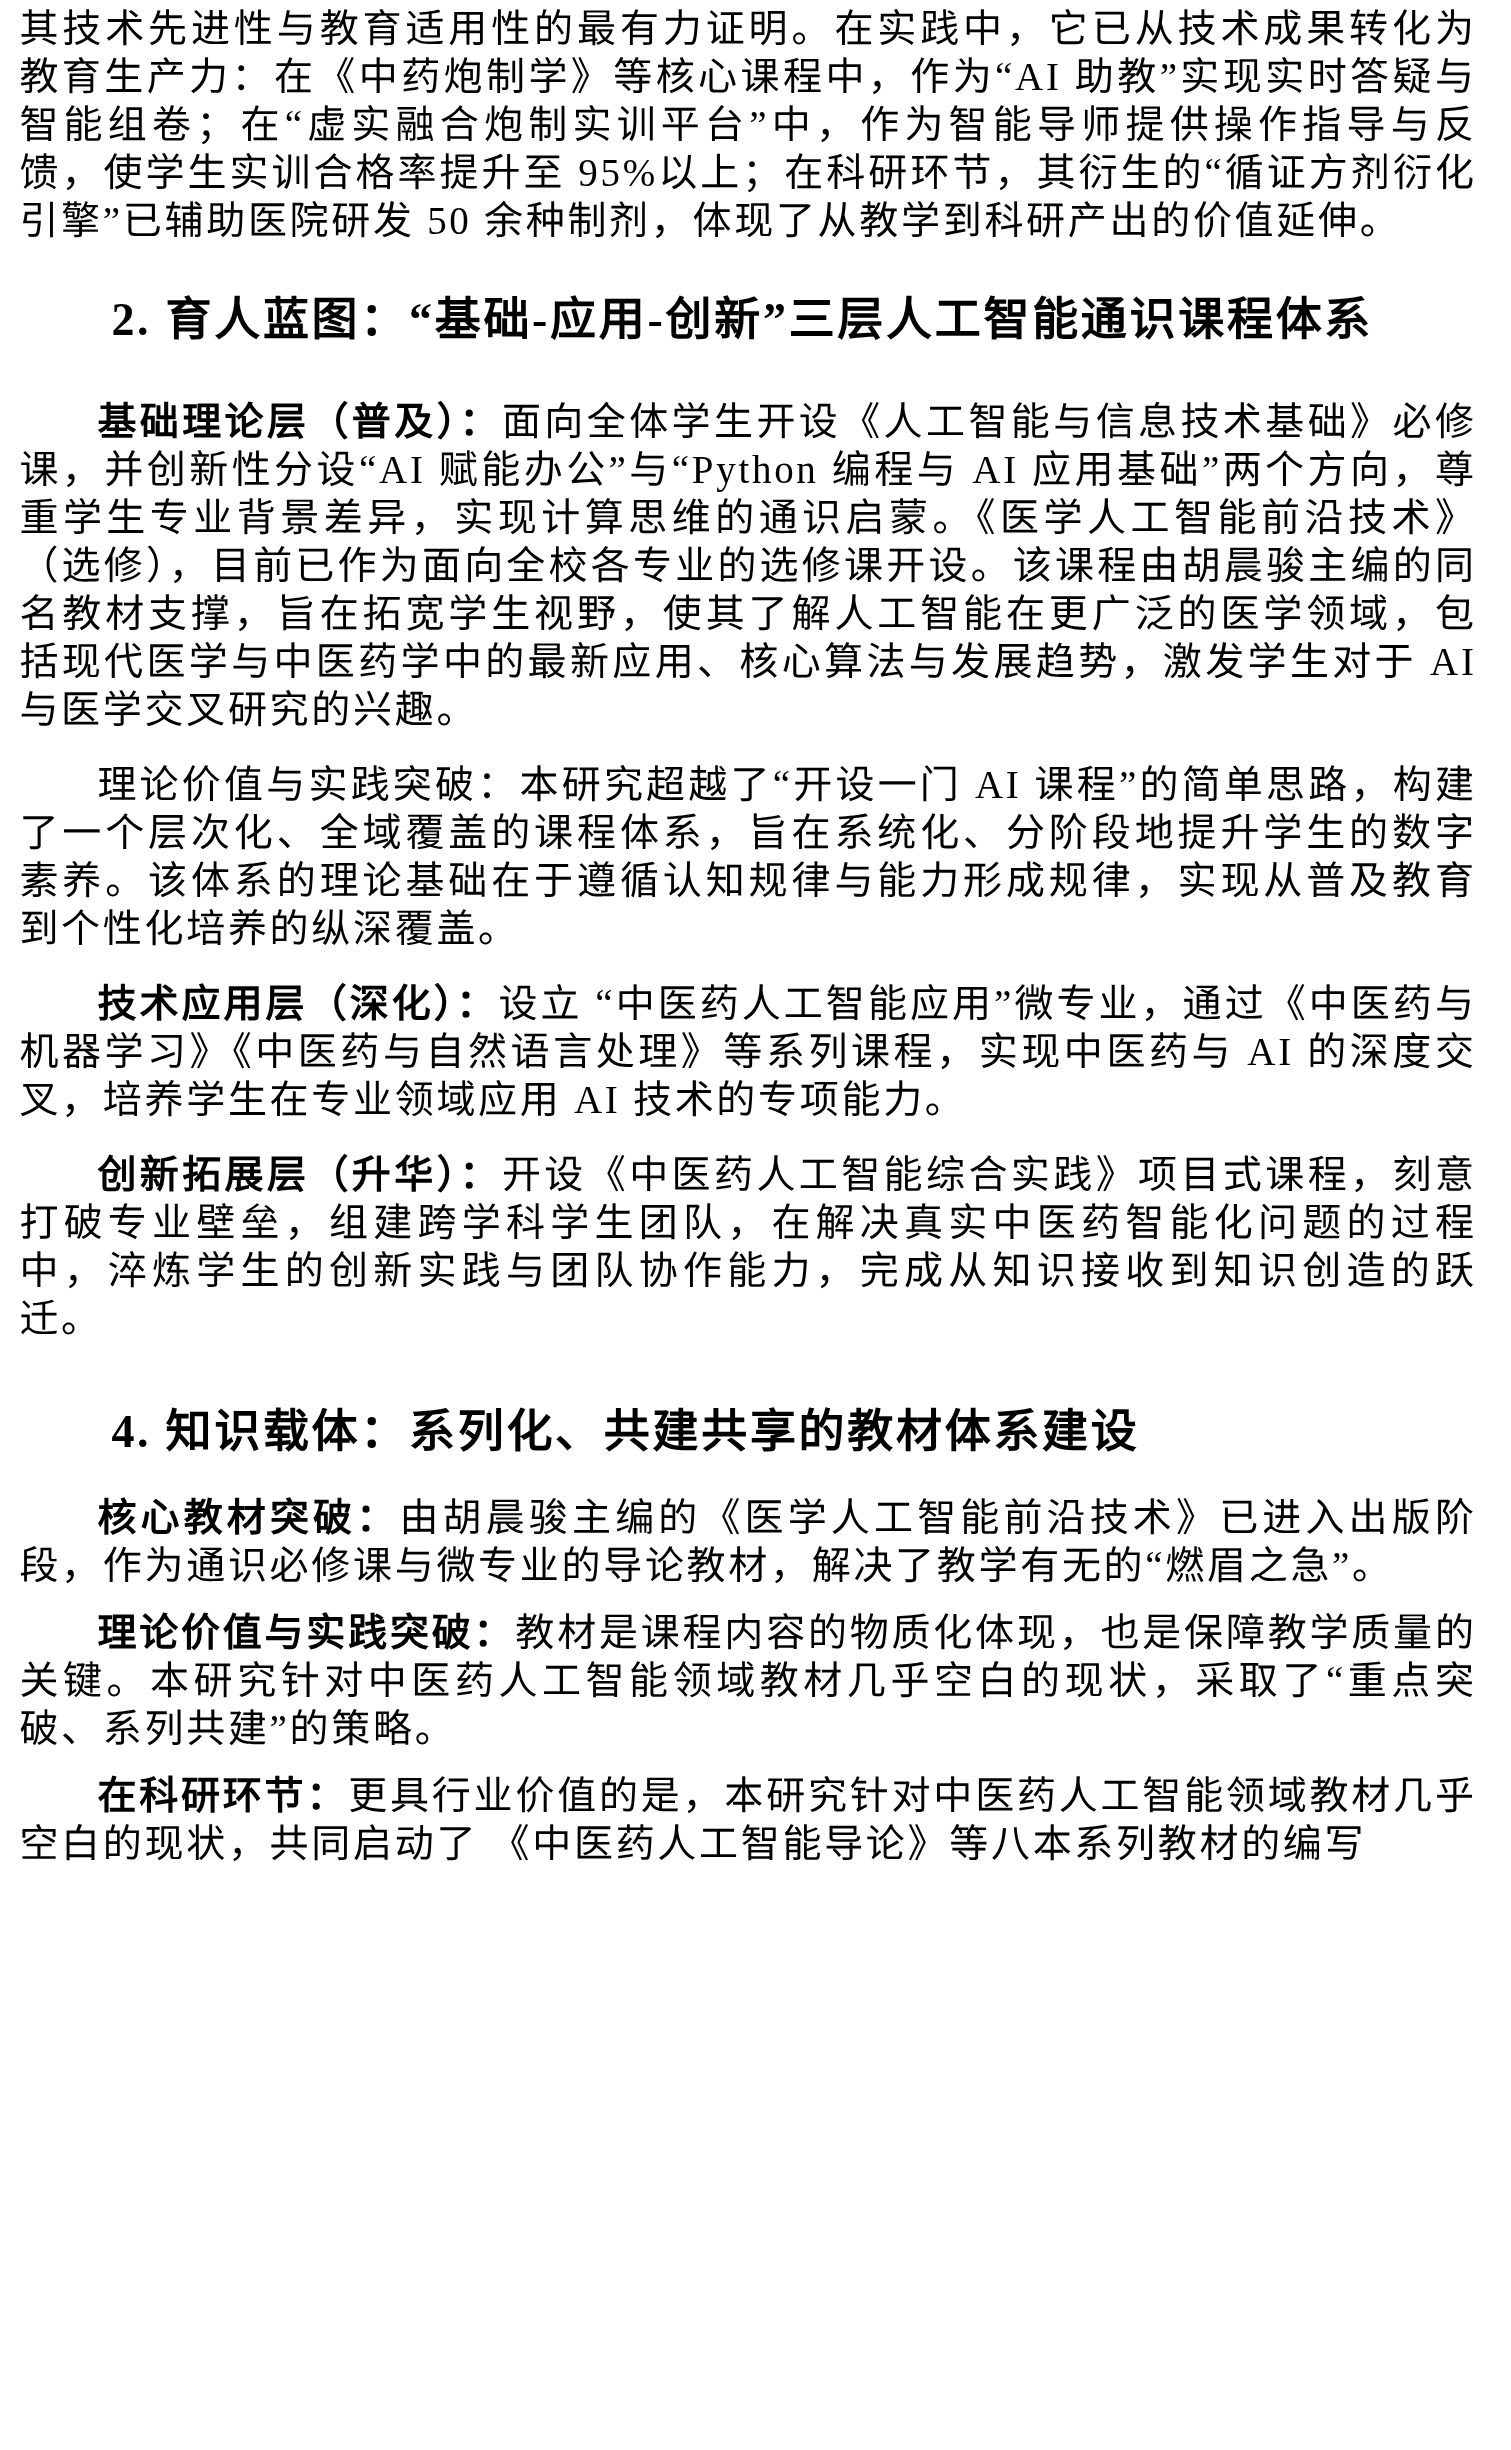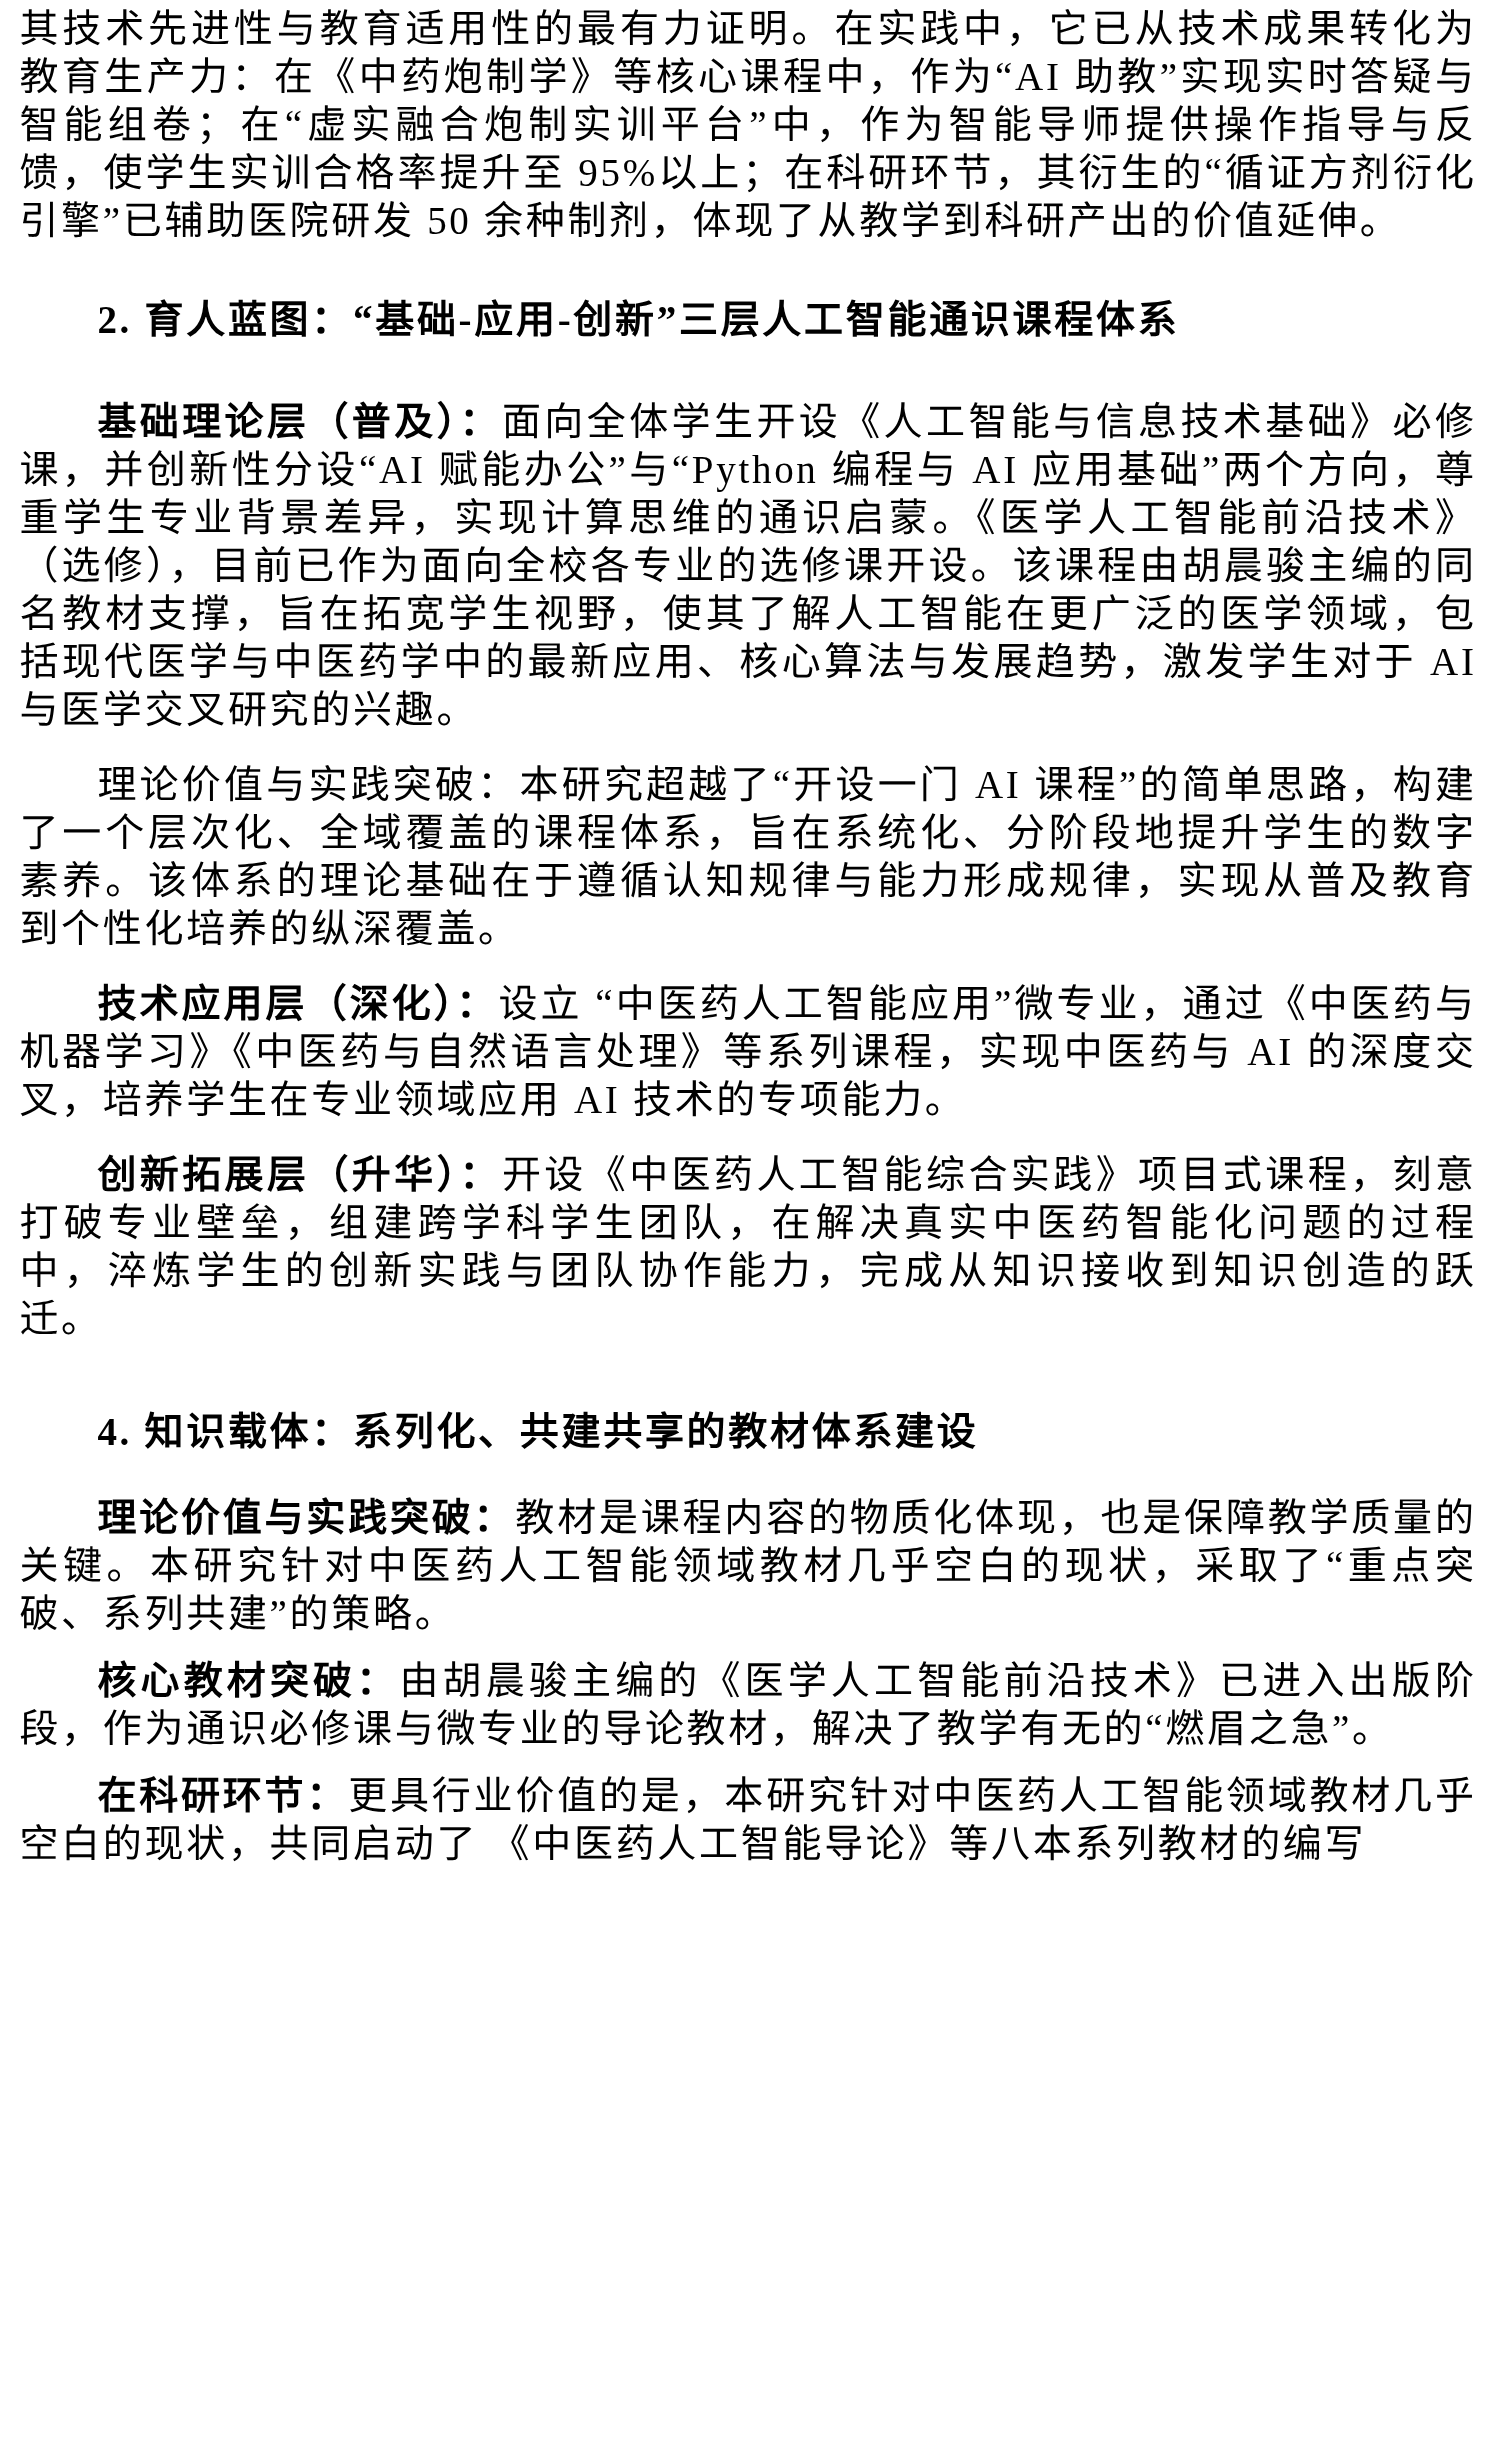--- a/index.html
+++ b/index.html
@@ -32,21 +32,21 @@
     word-break: normal;
   }
   p.body-para.no-indent {
     text-indent: 0;
     margin-bottom: 0;
   }
   p.body-para .lead {
     font-weight: 700;
   }
   h2.doc-heading {
-    font-size: 39px;
+    font-size: 46px;
     line-height: 70px;
     letter-spacing: 2.7px;
     font-weight: 700;
     margin: 0;
     text-indent: 2em;
     text-align: left;
   }
   h2.doc-heading.section-2 {
     margin: 40px 0 43px 0;
   }
@@ -72,20 +72,20 @@
   <p class="body-para"><span class="lead">基础理论层（普及）：</span><span>面向全体学生开设《人工智能与信息技术基础》必修课，并创新性分设“AI 赋能办公”与“Python 编程与 AI 应用基础”两个方向，尊重学生专业背景差异，实现计算思维的通识启蒙。《医学人工智能前沿技术》（选修），目前已作为面向全校各专业的选修课开设。该课程由胡晨骏主编的同名教材支撑，旨在拓宽学生视野，使其了解人工智能在更广泛的医学领域，包括现代医学与中医药学中的最新应用、核心算法与发展趋势，激发学生对于 AI 与医学交叉研究的兴趣。</span></p>
 
   <p class="body-para"><span>理论价值与实践突破：本研究超越了“开设一门 AI 课程”的简单思路，构建了一个层次化、全域覆盖的课程体系，旨在系统化、分阶段地提升学生的数字素养。该体系的理论基础在于遵循认知规律与能力形成规律，实现从普及教育到个性化培养的纵深覆盖。</span></p>
 
   <p class="body-para"><span class="lead">技术应用层（深化）：</span><span>设立 “中医药人工智能应用”微专业，通过《中医药与机器学习》《中医药与自然语言处理》等系列课程，实现中医药与 AI 的深度交叉，培养学生在专业领域应用 AI 技术的专项能力。</span></p>
 
   <p class="body-para"><span class="lead">创新拓展层（升华）：</span><span>开设《中医药人工智能综合实践》项目式课程，刻意打破专业壁垒，组建跨学科学生团队，在解决真实中医药智能化问题的过程中，淬炼学生的创新实践与团队协作能力，完成从知识接收到知识创造的跃迁。</span></p>
 
   <h2 class="doc-heading section-3">4. 知识载体：系列化、共建共享的教材体系建设</h2>
 
+  <p class="body-para tight"><span class="lead">核心教材突破：</span><span>由胡晨骏主编的《医学人工智能前沿技术》已进入出版阶段，作为通识必修课与微专业的导论教材，解决了教学有无的“燃眉之急”。</span></p>
+
   <p class="body-para tight"><span class="lead">理论价值与实践突破：</span><span>教材是课程内容的物质化体现，也是保障教学质量的关键。本研究针对中医药人工智能领域教材几乎空白的现状，采取了“重点突破、系列共建”的策略。</span></p>
-
-  <p class="body-para tight"><span class="lead">核心教材突破：</span><span>由胡晨骏主编的《医学人工智能前沿技术》已进入出版阶段，作为通识必修课与微专业的导论教材，解决了教学有无的“燃眉之急”。</span></p>
 
   <p class="body-para last"><span class="lead">在科研环节：</span><span>更具行业价值的是，本研究针对中医药人工智能领域教材几乎空白的现状，共同启动了 《中医药人工智能导论》等八本系列教材的编写</span></p>
 
 </div>
 
 
 </body></html>

